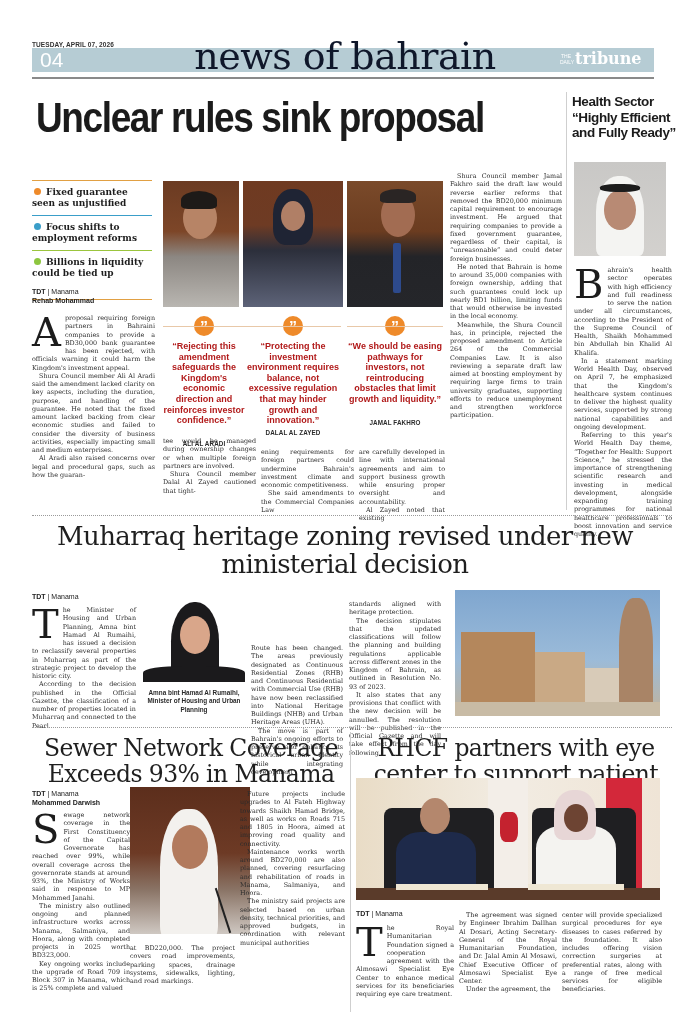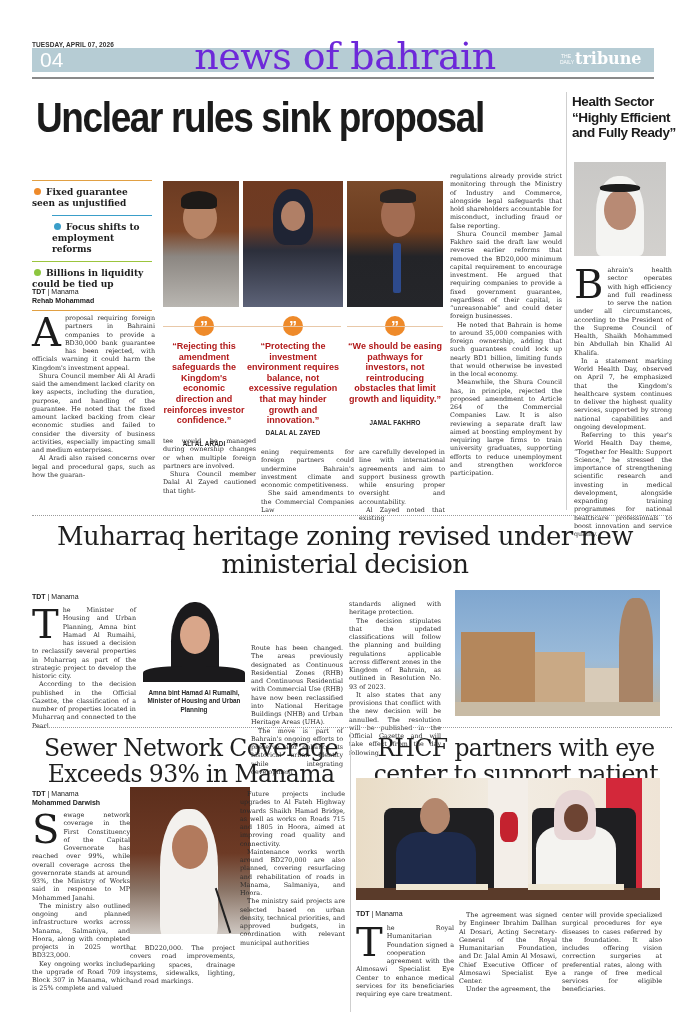--- a/index.html
+++ b/index.html
@@ -4,33 +4,33 @@
 <style>
   * { box-sizing: border-box; margin: 0; padding: 0; }
   html, body { width: 682px; height: 1024px; background: #ffffff; overflow: hidden; }
   body { position: relative; font-family: "DejaVu Serif", serif; color: #222; }
   .abs { position: absolute; }
 
   
   .date { left: 32px; top: 41px; font-family: "Liberation Sans", sans-serif; font-size: 6.5px; font-weight: bold; color: #333; letter-spacing: 0.1px; }
   .mast-bar { left: 32px; top: 48px; width: 622px; height: 24px; background: #b6ccd4; }
   .mast-num { left: 40px; top: 48px; font-family: "Liberation Sans", sans-serif; font-size: 21px; font-weight: 300; color: #ffffff; line-height: 24px; }
-  .mast-title { left: 190px; top: 36px; width: 310px; text-align: center; font-family: "DejaVu Serif", serif; font-size: 38px; font-weight: 300; color: #6d28d9; line-height: 40px; letter-spacing: -0.5px; }
+  .mast-title { left: 190px; top: 36px; width: 310px; text-align: center; font-family: "DejaVu Serif", serif; font-size: 38px; font-weight: 300; color: #0f172a; line-height: 40px; letter-spacing: -0.5px; }
   .mast-logo { left: 560px; top: 50px; display: flex; align-items: center; gap: 3px; }
   .mast-logo-small { font-family: "Liberation Sans", sans-serif; font-size: 5px; color: #ffffff; line-height: 6px; text-align: center; }
   .mast-logo-big { font-family: "DejaVu Serif", serif; font-weight: bold; font-size: 16px; color: #ffffff; line-height: 18px; }
   .mast-rule { left: 32px; top: 77px; width: 622px; height: 2px; background: #8a8a8a; }
 
   
   .headline { left: 36px; top: 93px; font-family: "Liberation Sans", sans-serif; font-weight: bold; font-size: 43px; line-height: 48px; color: #1b1b1b; letter-spacing: -1.6px; transform: scaleX(0.86); transform-origin: left top; }
 
   
   .bullets { left: 32px; top: 180px; width: 120px; }
   .bullet { border-top: 1px solid #e1a043; padding: 6px 0 6px 0; font-family: "DejaVu Serif", serif; font-weight: bold; font-size: 9px; line-height: 11px; color: #1d1d1d; }
-  .bullet.b2 { border-top-color: #3a9ec9; margin-left: 20px; }
+  .bullet.b2 { border-top-color: #3a9ec9; }
   .bullet.b3 { border-top-color: #9bc53d; }
   .bullet .dot { display: inline-block; width: 7px; height: 7px; border-radius: 50%; margin-right: 5px; margin-left: 2px; vertical-align: 0px; }
   .bullets-end { border-top: 1px solid #e1a043; height: 1px; margin-top: 14px; }
 
   .byline { font-family: "Liberation Sans", sans-serif; font-size: 7px; line-height: 9px; color: #222; }
   .byline b { font-weight: bold; }
 
   .col { font-family: "DejaVu Serif", serif; font-size: 6.4px; line-height: 8.25px; color: #2b2b2b; text-align: justify; hyphens: auto; }
   .col p { text-indent: 7px; }
   .col p.first { text-indent: 0; }
@@ -135,21 +135,20 @@
 </div>
 <div class="abs col" style="left:261px; top:448px; width:93px;">
   <p class="first">ening requirements for foreign partners could undermine Bahrain's investment climate and economic competitiveness.</p>
   <p>She said amendments to the Commercial Companies Law</p>
 </div>
 <div class="abs col" style="left:359px; top:448px; width:86px;">
   <p class="first">are carefully developed in line with international agreements and aim to support business growth while ensuring proper oversight and accountability.</p>
   <p>Al Zayed noted that existing</p>
 </div>
 <div class="abs col" style="left:450px; top:172px; width:112px;">
-  <p class="first">regulations already provide strict monitoring through the Ministry of Industry and Commerce, alongside legal safeguards that hold shareholders accountable for misconduct, including fraud or false reporting.</p>
   <p>Shura Council member Jamal Fakhro said the draft law would reverse earlier reforms that removed the BD20,000 minimum capital requirement to encourage investment. He argued that requiring companies to provide a fixed government guarantee, regardless of their capital, is “unreasonable” and could deter foreign businesses.</p>
   <p>He noted that Bahrain is home to around 35,000 companies with foreign ownership, adding that such guarantees could lock up nearly BD1 billion, limiting funds that would otherwise be invested in the local economy.</p>
   <p>Meanwhile, the Shura Council has, in principle, rejected the proposed amendment to Article 264 of the Commercial Companies Law. It is also reviewing a separate draft law aimed at boosting employment by requiring large firms to train university graduates, supporting efforts to reduce unemployment and strengthen workforce participation.</p>
 </div>
 
 <div class="abs vrule" style="left:566px; top:92px; height:418px;"></div>
 <div class="abs side-head">Health Sector “Highly Efficient and Fully Ready”</div>
 <div class="abs photo side-photo">
   <div class="figure-head" style="left:22px; top:14px; width:48px; height:80px; background:#f4f4f2; border-radius:45% 45% 10% 10%;"></div>
   <div class="figure-head" style="left:30px; top:28px; width:32px; height:40px; background:#b88a74;"></div>

